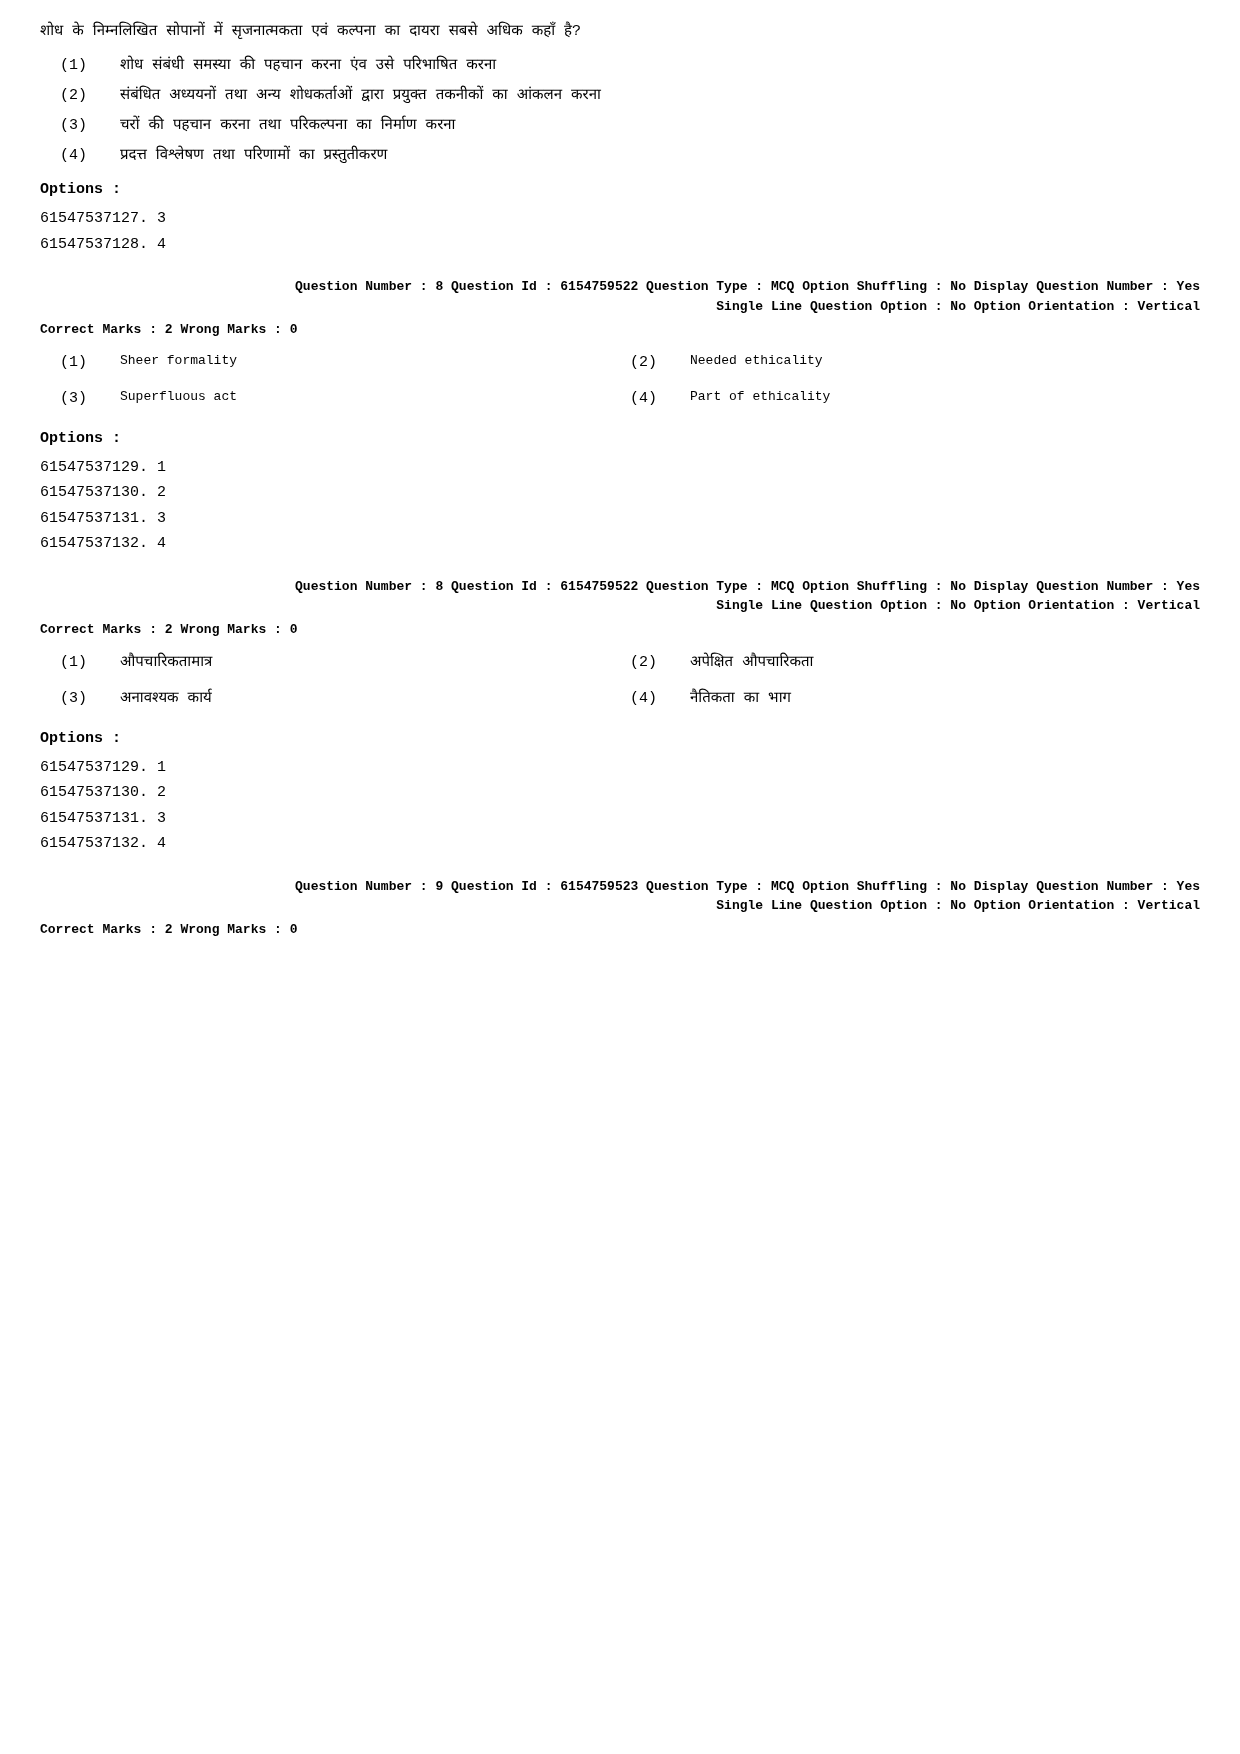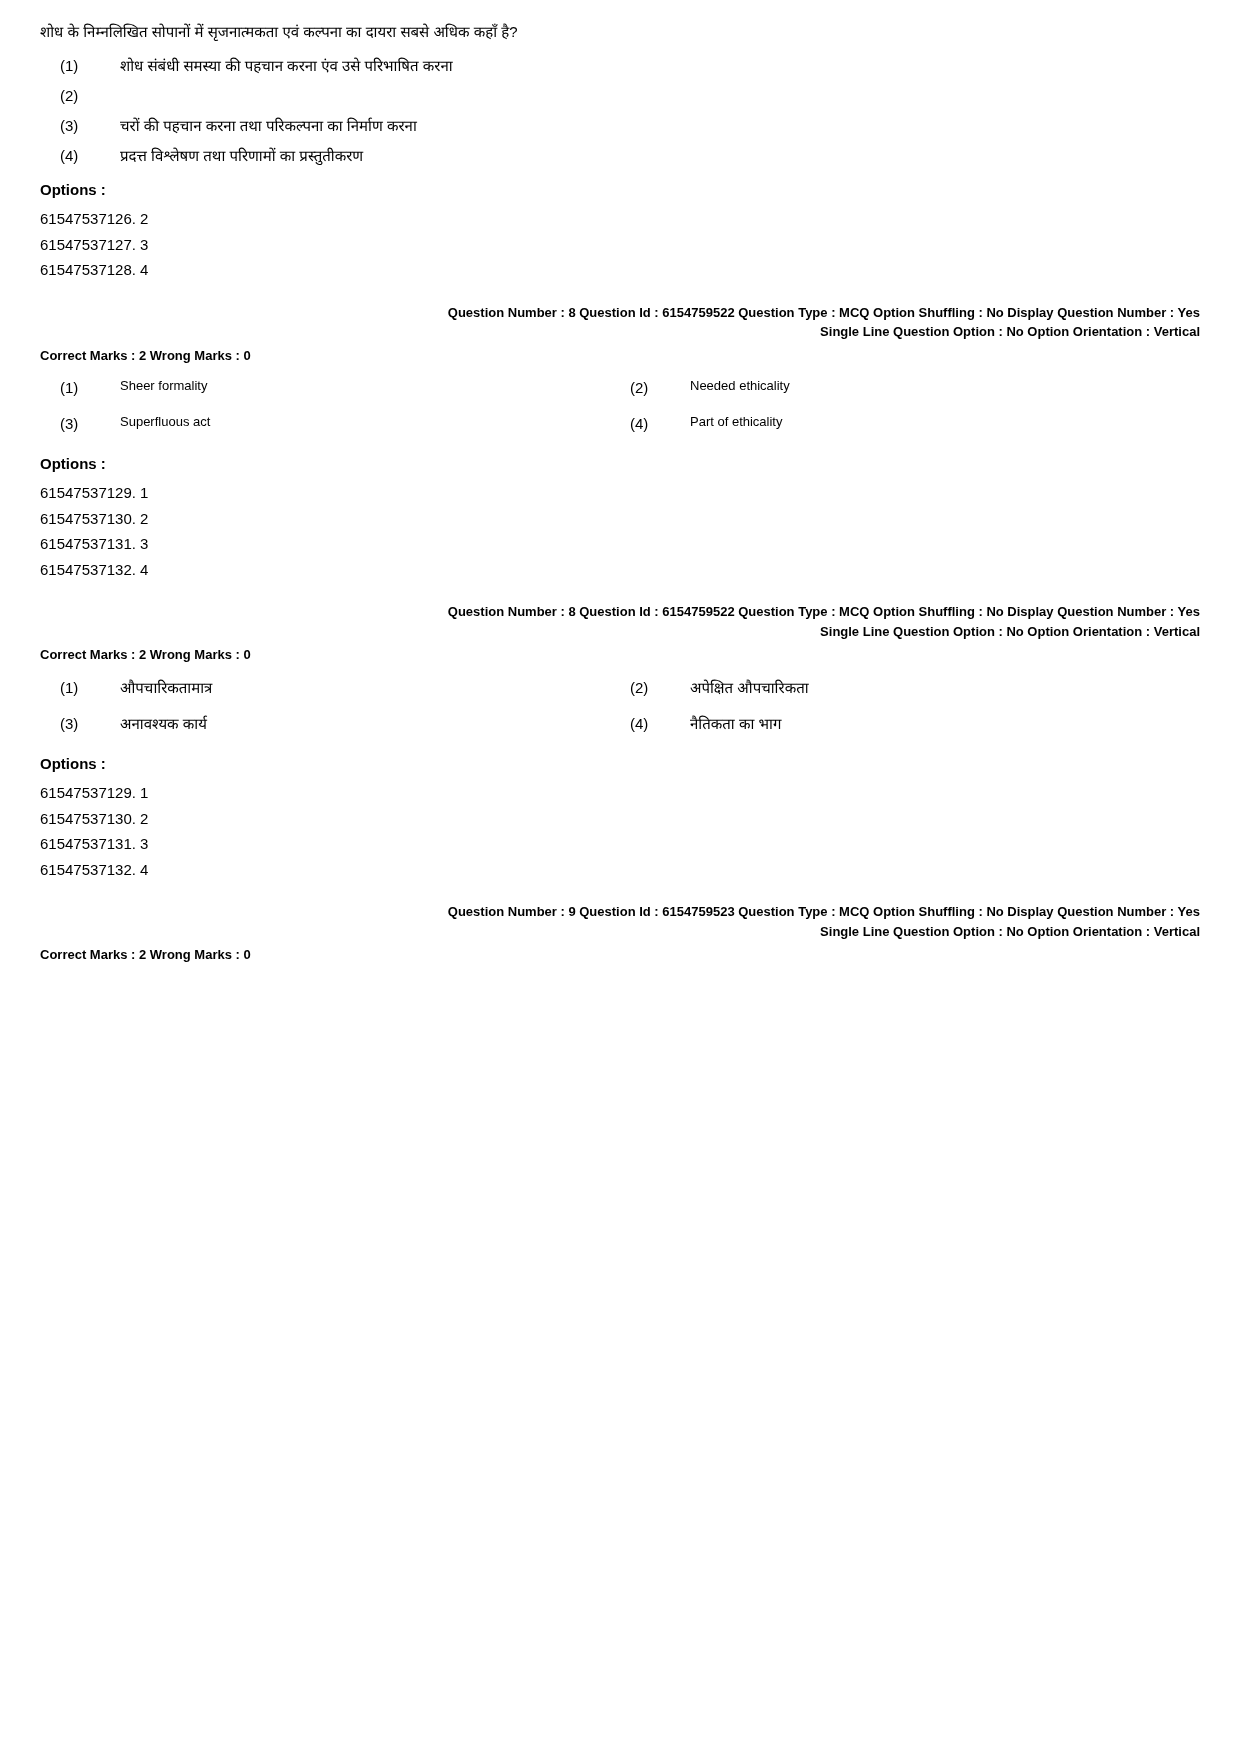--- a/index.html
+++ b/index.html
@@ -53,52 +53,53 @@
       line-height: 1.5;
       text-align: right;
     }
     .marks-info {
       font-size: 13px;
       font-weight: bold;
       margin-bottom: 10px;
     }
     .section-divider {
       margin-bottom: 14px;
+      font-family: Liberation Mono, monospace;
     }
     .hindi-text {
       font-size: 15px;
     }
   </style>
 </head>
 <body>
 
 <div class="section-divider">
   <div class="question-text hindi-text">शोध के निम्नलिखित सोपानों में सृजनात्मकता एवं कल्पना का दायरा सबसे अधिक कहाँ है?</div>
 
   <div class="options-list">
     <div class="option-row">
       <span class="option-num">(1)</span>
       <span class="option-text hindi-text">शोध संबंधी समस्या की पहचान करना एंव उसे परिभाषित करना</span>
     </div>
     <div class="option-row">
       <span class="option-num">(2)</span>
+      <span class="option-text hindi-text">संबंधित अध्ययनों तथा अन्य शोधकर्ताओं द्वारा प्रयुक्त तकनीकों का आंकलन करना</span>
     </div>
     <div class="option-row">
       <span class="option-num">(3)</span>
       <span class="option-text hindi-text">चरों की पहचान करना तथा परिकल्पना का निर्माण करना</span>
     </div>
     <div class="option-row">
       <span class="option-num">(4)</span>
       <span class="option-text hindi-text">प्रदत्त विश्लेषण तथा परिणामों का प्रस्तुतीकरण</span>
     </div>
   </div>
 
   <div class="options-label">Options :</div>
   <div class="option-id-list">
-    <div class="option-id-item">61547537126. 2</div>
     <div class="option-id-item">61547537127. 3</div>
     <div class="option-id-item">61547537128. 4</div>
   </div>
 </div>
 
 <div class="section-divider">
   <div class="question-meta">
     <span>Question Number : 8  Question Id : 6154759522  Question Type : MCQ  Option Shuffling : No  Display Question Number : Yes</span><br>
     <span>Single Line Question Option : No  Option Orientation : Vertical</span>
   </div>

